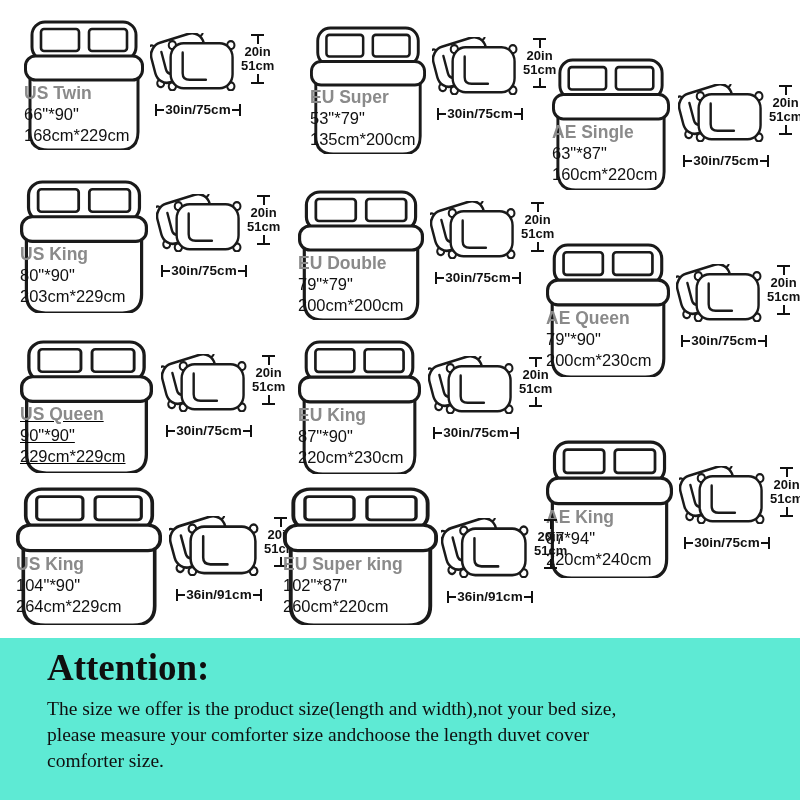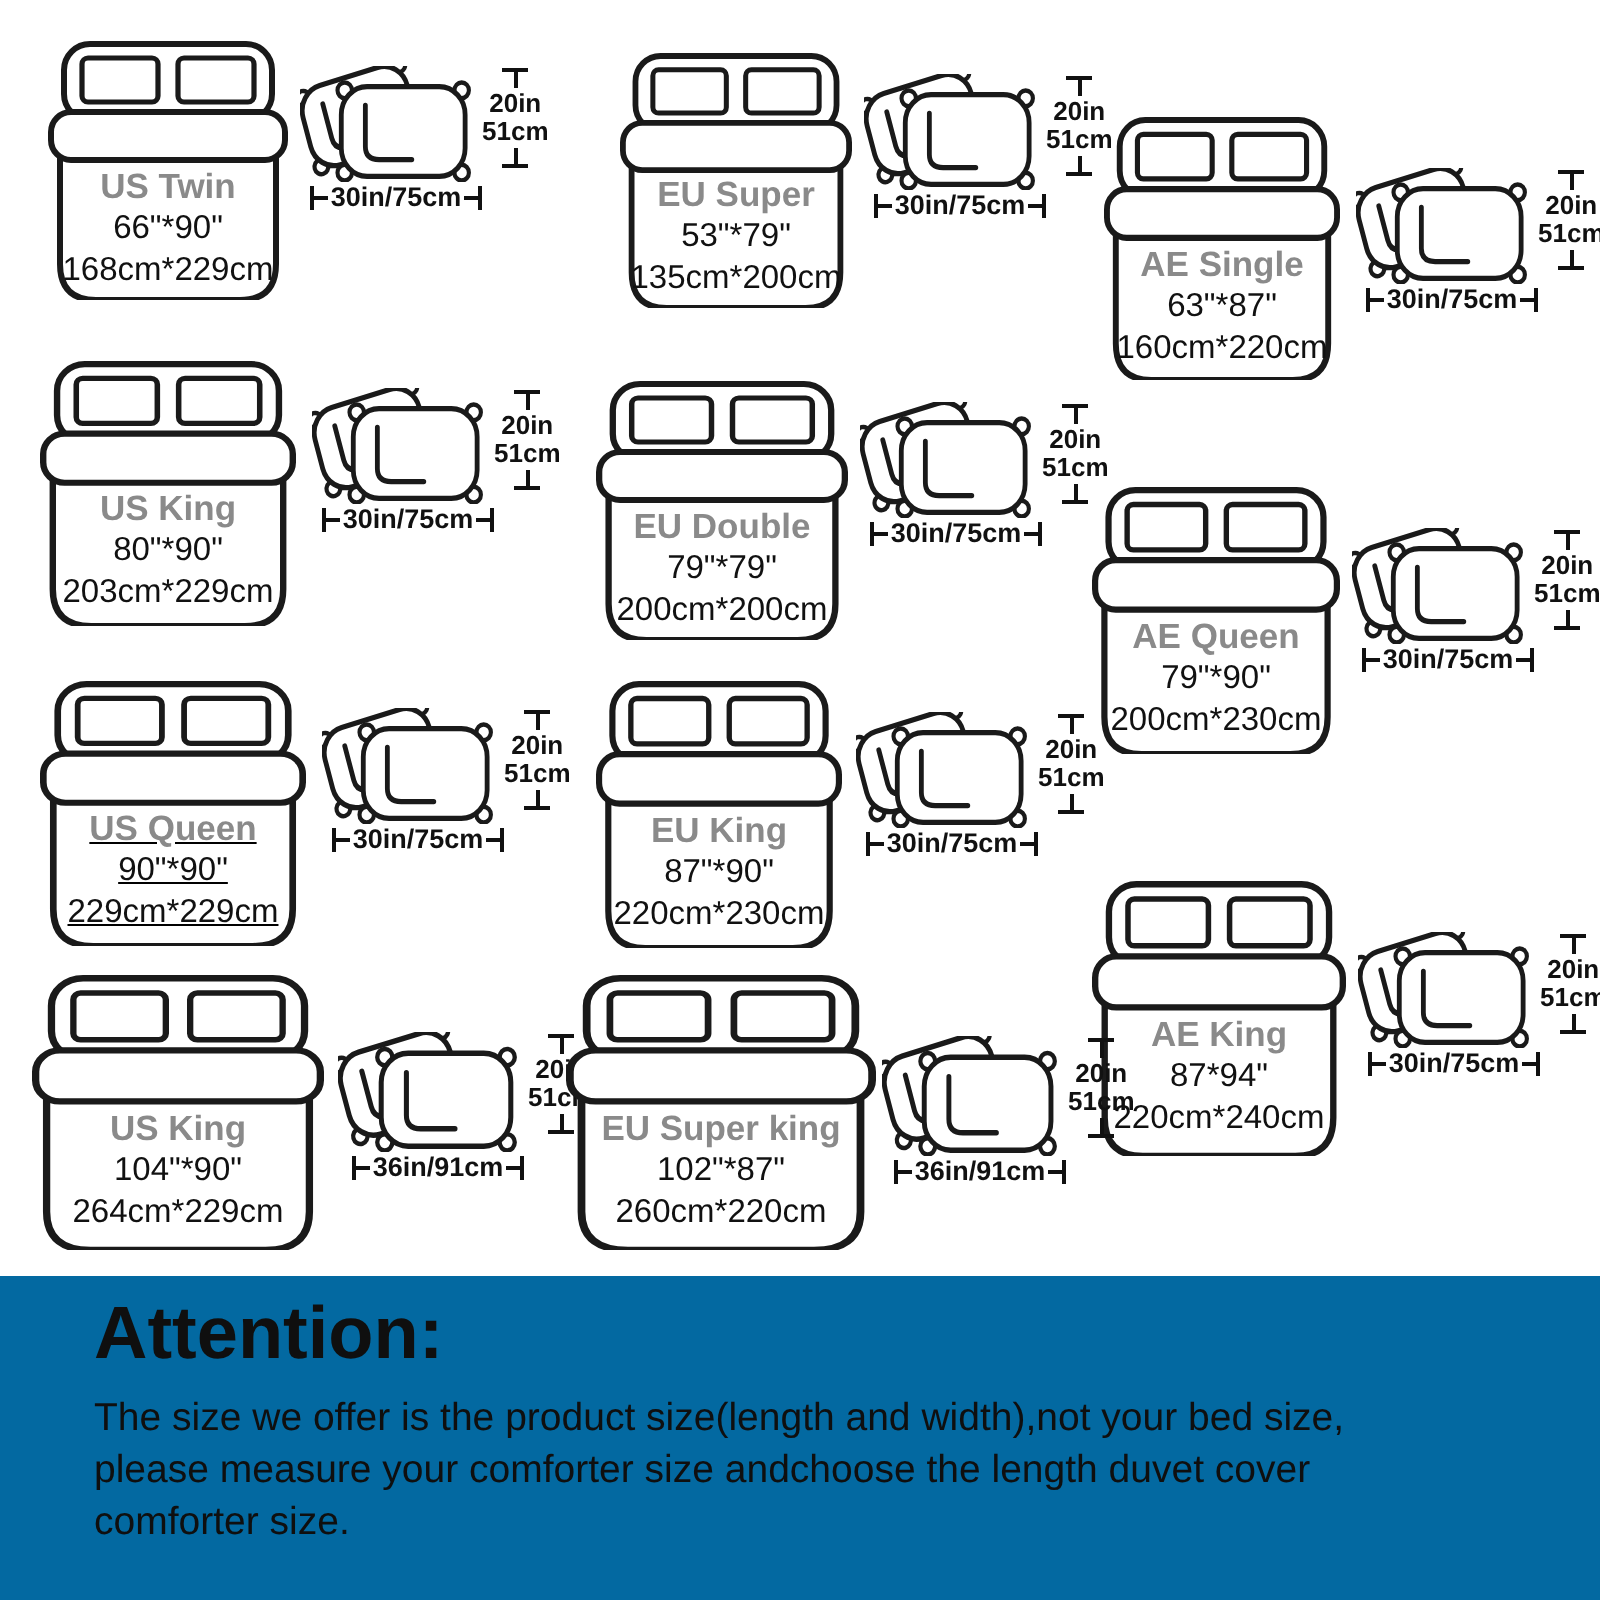--- a/index.html
+++ b/index.html
@@ -2,31 +2,31 @@
 <html><head>
 <meta charset="utf-8">
 <style>
   html,body{margin:0;padding:0;background:#fff;}
   #canvas{
     position:relative;width:800px;height:800px;background:#ffffff;
     font-family:"Liberation Sans", sans-serif;overflow:hidden;
   }
   .unit{position:absolute;}
   .bedsvg{position:absolute;left:0;top:0;display:block;}
-  .bed-label{position:absolute;text-align:center;pointer-events:none;}
+  .bed-label{position:absolute;pointer-events:none;}
   .bed-name{font-size:17.5px;font-weight:bold;color:#8a8a8a;line-height:22px;}
   .bed-dim{font-size:16.5px;font-weight:normal;color:#111;line-height:21px;}
   .pillowblock{position:absolute;}
   .prow{display:flex;align-items:flex-start;}
   .pillowsvg{display:block;flex:0 0 auto;}
   .vdim{display:flex;flex-direction:column;align-items:center;margin-left:5px;margin-top:1px;}
   .vcap{width:13px;height:2px;background:#111;}
   .vstem{width:2px;height:8px;background:#111;}
   .vtext{font-size:13px;font-weight:bold;line-height:14px;color:#111;text-align:center;margin:1px 0;}
-  .hdim{display:flex;align-items:center;justify-content:center;margin-top:0;}
+  .hdim{display:flex;align-items:center;justify-content:center;margin-top:11px;}
   .htick{width:2px;height:12px;background:#111;flex:0 0 auto;}
   .hline{width:7px;height:2px;background:#111;flex:0 0 auto;}
   .htext{font-size:13.5px;font-weight:bold;color:#111;padding:0 1px;white-space:nowrap;}
   .attention{position:absolute;left:0;top:638px;width:800px;height:162px;}
   .attn-title{position:absolute;left:47px;top:8px;font-size:37px;font-weight:bold;color:#0f0f0f;}
   .attn-body{position:absolute;left:47px;top:58px;width:730px;font-size:19.5px;line-height:26px;color:#0f0f0f;}
 </style>
 </head>
 <body>
 
@@ -438,21 +438,21 @@
       <div class="hdim" style="width:98px;">
         <span class="htick"></span>
           <span class="hline"></span>
         <span class="htext">36in/91cm</span>
         <span class="hline"></span>
           <span class="htick"></span>
       </div>
     </div>
   </div>
 
-  <div class="attention" style="background:#0369a1;">
+  <div class="attention" style="background:#5eead4;font-family:Liberation Serif, serif;">
     <div class="attn-title">Attention:</div>
     <div class="attn-body">
       <div>The size we offer is the product size(length and width),not your bed size,</div>
       <div>please measure your comforter size andchoose the length duvet cover</div>
       <div>comforter size.</div>
     </div>
   </div>
 
 </div>
 

